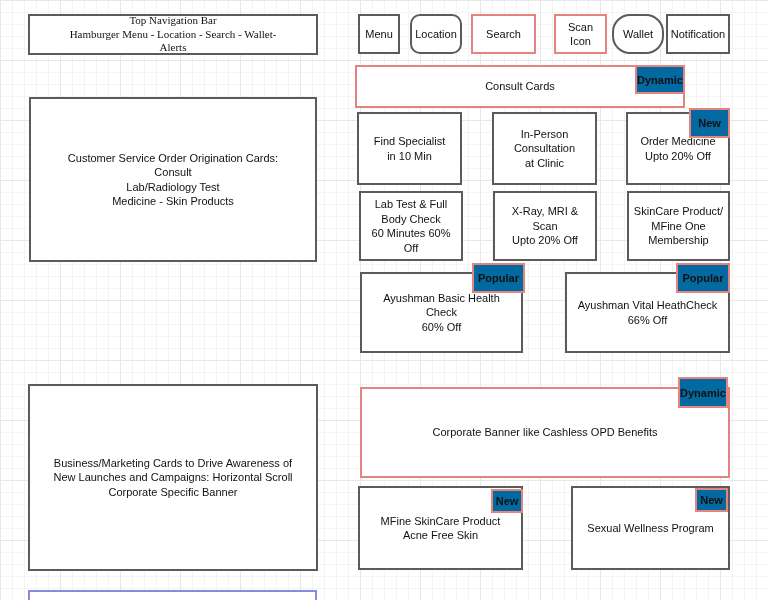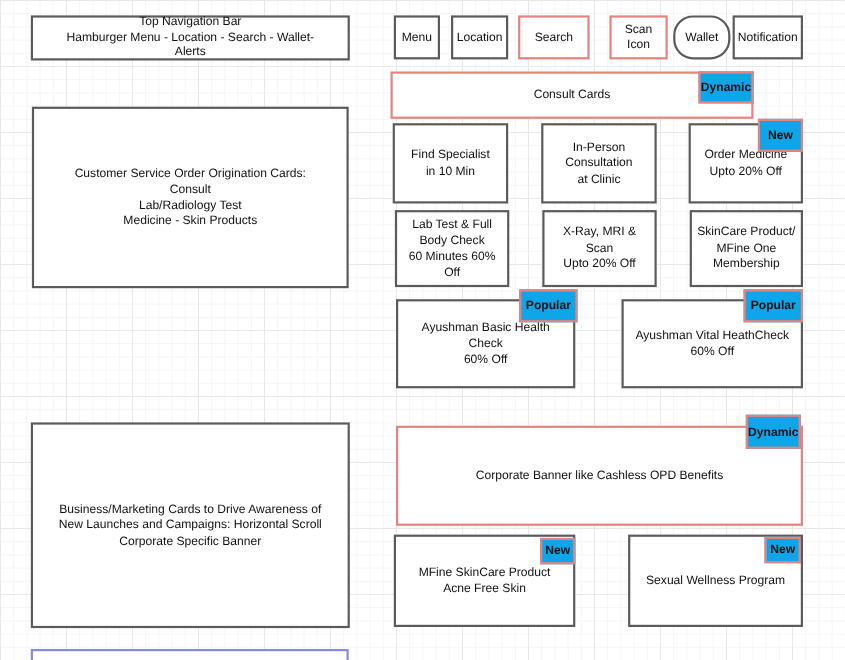--- a/index.html
+++ b/index.html
@@ -30,47 +30,47 @@
   .box.red  { border-color:#e5837f; }
   .box.blue { border-color:#8789e2; }
   .lbl {
     white-space:pre-line;
     font-size:11px;
     line-height:14.5px;
   }
   .lbl.tight { line-height:13.5px; }
   .badge {
     position:absolute;
-    background:#0ea5e9;
+    background:#0369a1;
     border:2px solid #e5837f;
     display:flex;
     align-items:center;
     justify-content:center;
     font-weight:bold;
     font-size:11px;
     white-space:nowrap;
     z-index:3;
   }
   .banner { z-index:1; }
 </style>
 </head>
 <body>
 
 <div class="canvas">
 
-  <div class="box" style="left:28px; top:14px; width:290px; height:41px;">
+  <div class="box" style="left:28px; top:14px; width:290px; height:41px;font-family:Liberation Serif, serif;">
     <span class="lbl tight">Top Navigation Bar
 Hamburger Menu - Location - Search - Wallet-
 Alerts</span>
   </div>
 
   <div class="box" style="left:358px; top:14px; width:42px; height:40px;">
     <span class="lbl">Menu</span>
   </div>
-  <div class="box" style="left:410px; top:14px; width:52px; height:40px;">
+  <div class="box" style="left:410px; top:14px; width:52px; height:40px;border-radius:10px;">
     <span class="lbl">Location</span>
   </div>
   <div class="box red" style="left:471px; top:14px; width:65px; height:40px;">
     <span class="lbl">Search</span>
   </div>
   <div class="box red" style="left:554px; top:14px; width:53px; height:40px;">
     <span class="lbl">Scan
 Icon</span>
   </div>
   <div class="box" style="left:612px; top:14px; width:52px; height:40px;border-radius:18px;">
@@ -137,21 +137,21 @@
   <div class="box" style="left:360px; top:272px; width:163px; height:81px;">
     <span class="lbl">Ayushman Basic Health
 Check
 60% Off</span>
     <div class="badge" style="right:-4px; top:-11px; width:53px; height:30px;">
       <span>Popular</span>
     </div>
   </div>
   <div class="box" style="left:565px; top:272px; width:165px; height:81px;">
     <span class="lbl">Ayushman Vital HeathCheck
-60% Off</span>
+66% Off</span>
     <div class="badge" style="right:-2px; top:-11px; width:54px; height:30px;">
       <span>Popular</span>
     </div>
   </div>
 
   <div class="box red banner" style="left:360px; top:387px; width:370px; height:91px;">
     <span class="lbl">Corporate Banner like Cashless OPD Benefits</span>
     <div class="badge" style="right:0px; top:-12px; width:50px; height:31px;">
       <span>Dynamic</span>
     </div>

